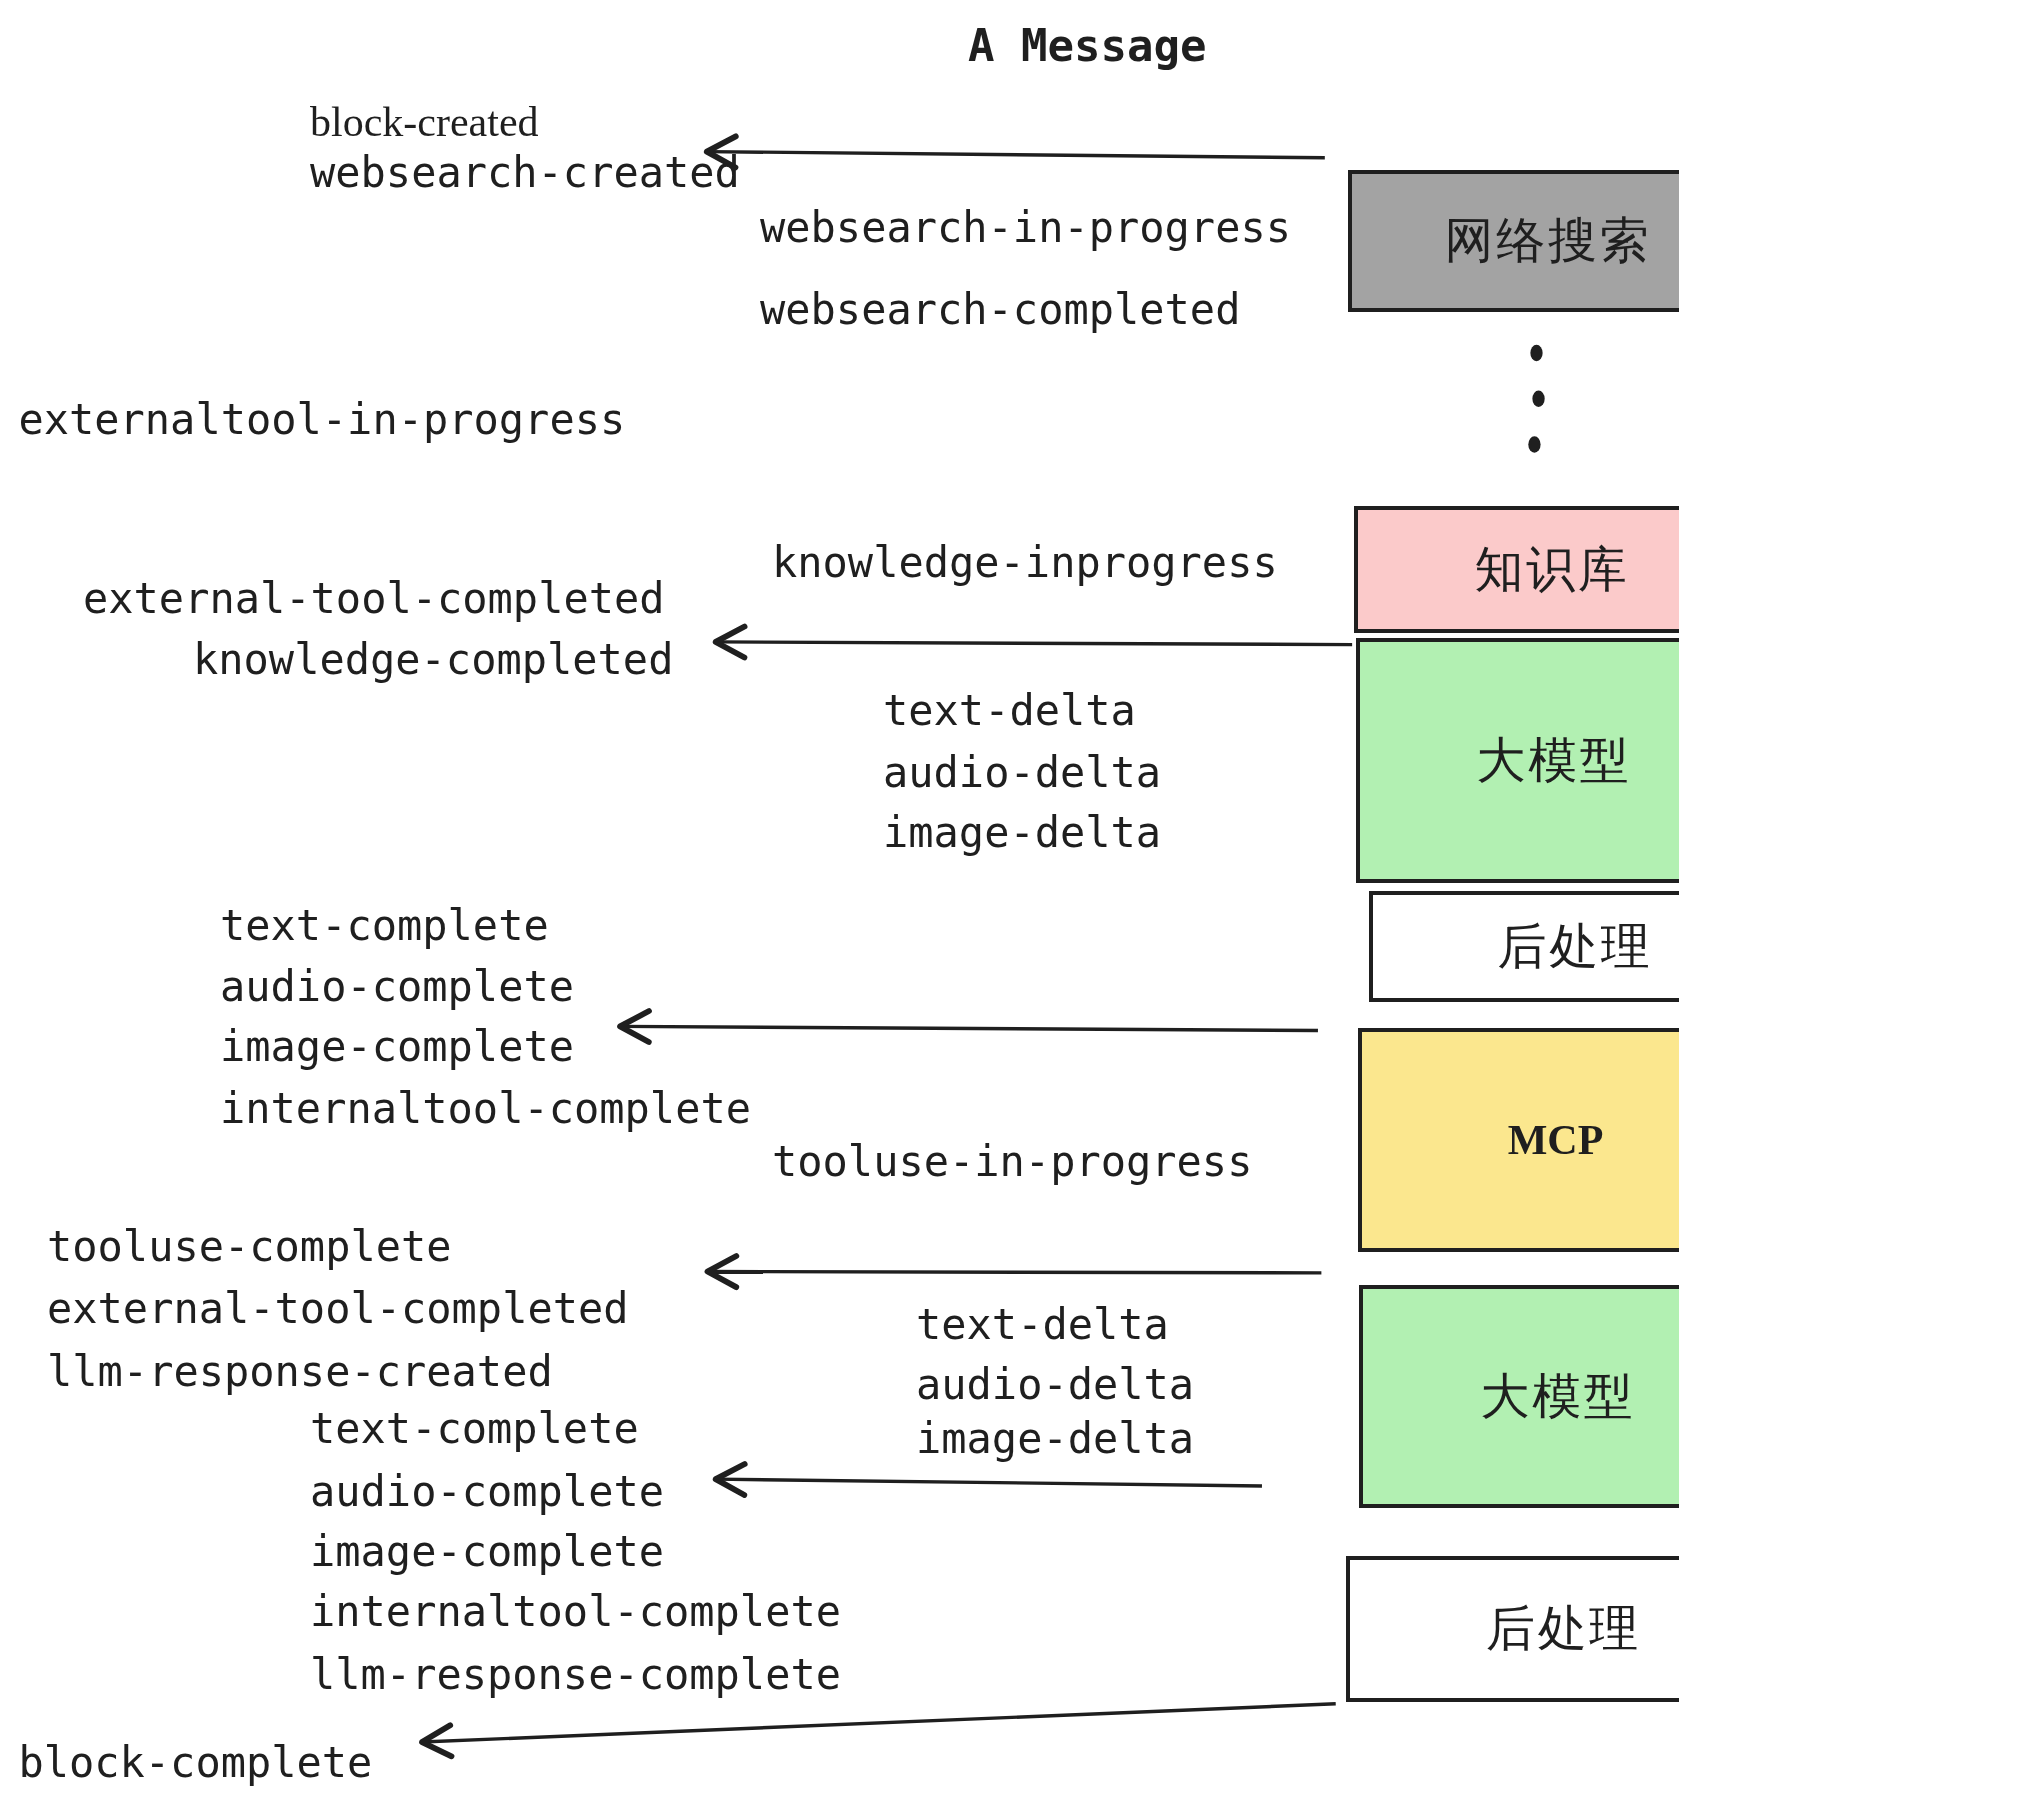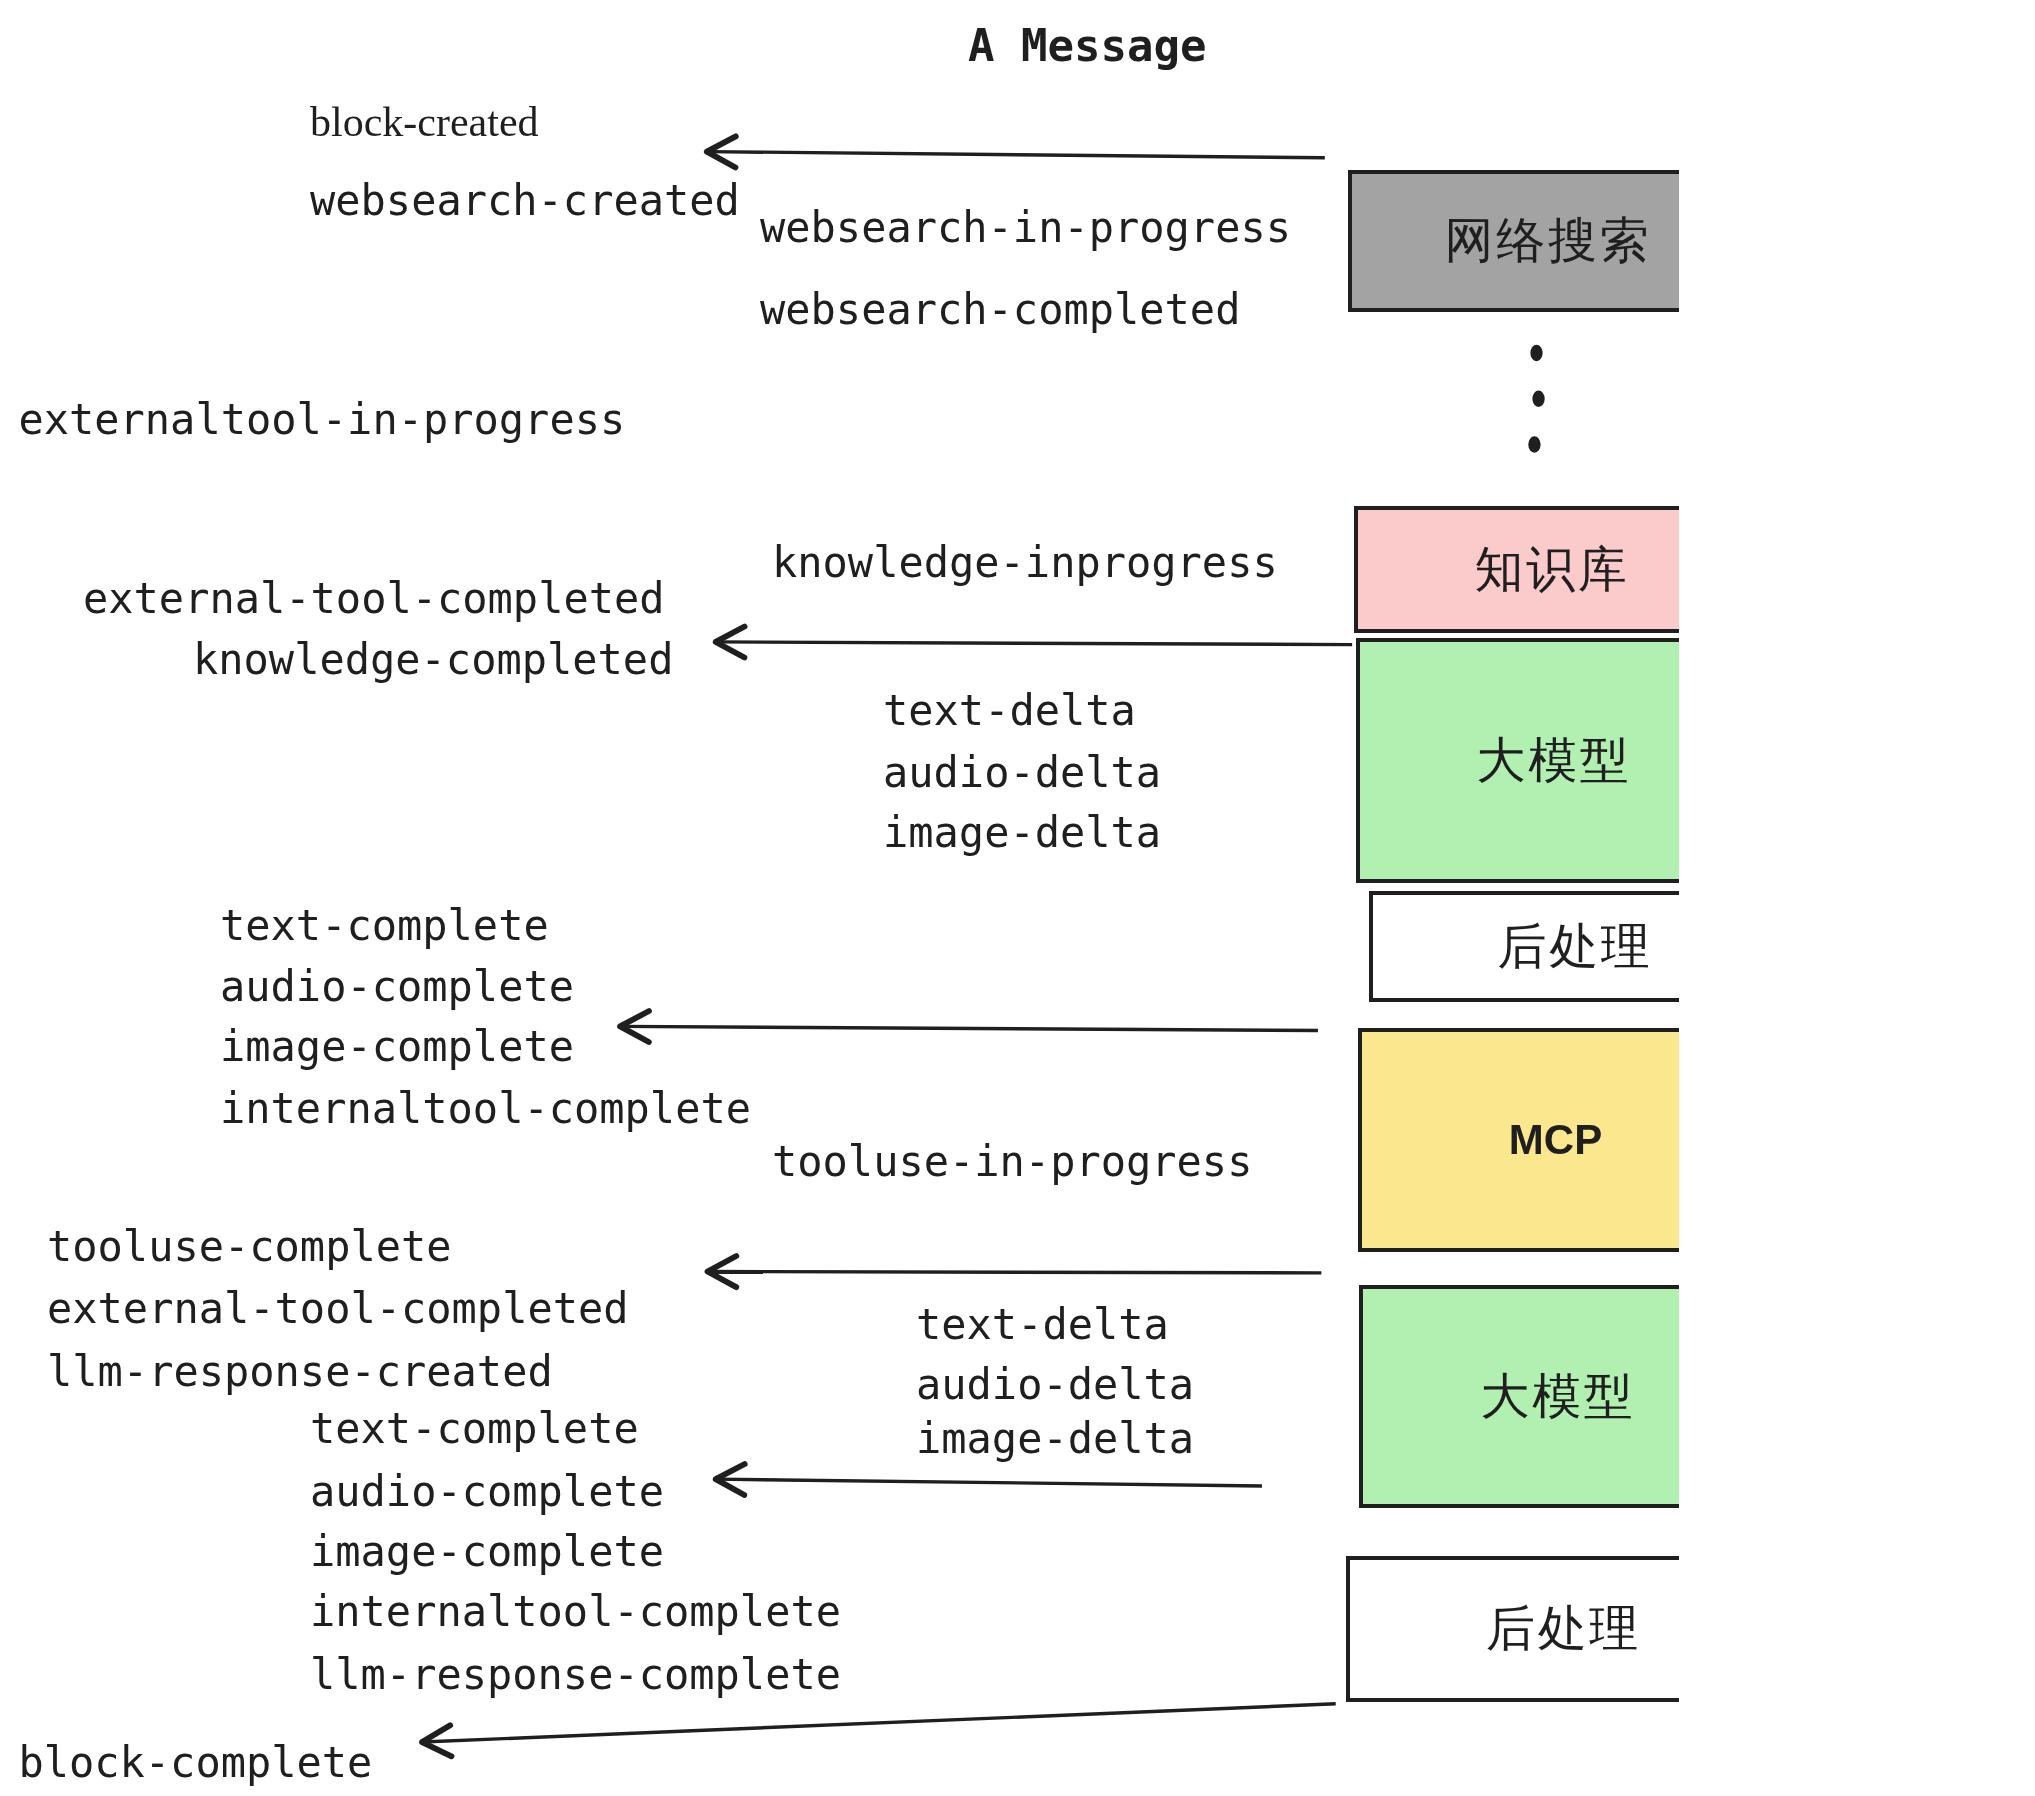--- a/index.html
+++ b/index.html
@@ -35,21 +35,21 @@
     justify-content: center;
     background: #ffffff;
   }
   .box span {
     font-family: "Liberation Sans", sans-serif;
     font-size: 49px;
     letter-spacing: 2.7px;
     white-space: nowrap;
   }
   .box.mono span {
-    font-family: Liberation Sans, sans-serif;
+    font-family: Liberation Serif, serif;
     font-size: 42px;
     font-weight: 600;
     letter-spacing: 0;
   }
   .anno {
     position: absolute;
     font-family: "Liberation Sans", sans-serif;
     font-size: 45px;
     letter-spacing: 4.1px;
     white-space: nowrap;
@@ -89,21 +89,21 @@
     <g fill="#1f1f1f">
       <ellipse cx="2250" cy="517" rx="9" ry="12"></ellipse>
       <ellipse cx="2253" cy="584" rx="9" ry="12"></ellipse>
       <ellipse cx="2247" cy="651" rx="9" ry="12"></ellipse>
     </g>
   </svg>
 
   <div class="title" style="left:968px; top:45px;">A Message</div>
 
   <div class="ev" style="left:310px;  top:122px;font-family:Liberation Serif, serif;">block-created</div>
-  <div class="ev" style="left:310px;  top:200px;">websearch-created</div>
+  <div class="ev" style="left:310px;  top:172px;">websearch-created</div>
   <div class="ev" style="left:760px; top:227px;">websearch-in-progress</div>
   <div class="ev" style="left:760px; top:309px;">websearch-completed</div>
   <div class="ev" style="left:18.4px;   top:419px;">externaltool-in-progress</div>
   <div class="ev" style="left:772px; top:562px;">knowledge-inprogress</div>
   <div class="ev" style="left:83px;  top:598px;">external-tool-completed</div>
   <div class="ev" style="left:193px;  top:659px;">knowledge-completed</div>
   <div class="ev" style="left:883px; top:710px;">text-delta</div>
   <div class="ev" style="left:883px; top:772px;">audio-delta</div>
   <div class="ev" style="left:883px; top:832px;">image-delta</div>
   <div class="ev" style="left:220px;  top:925px;">text-complete</div>

